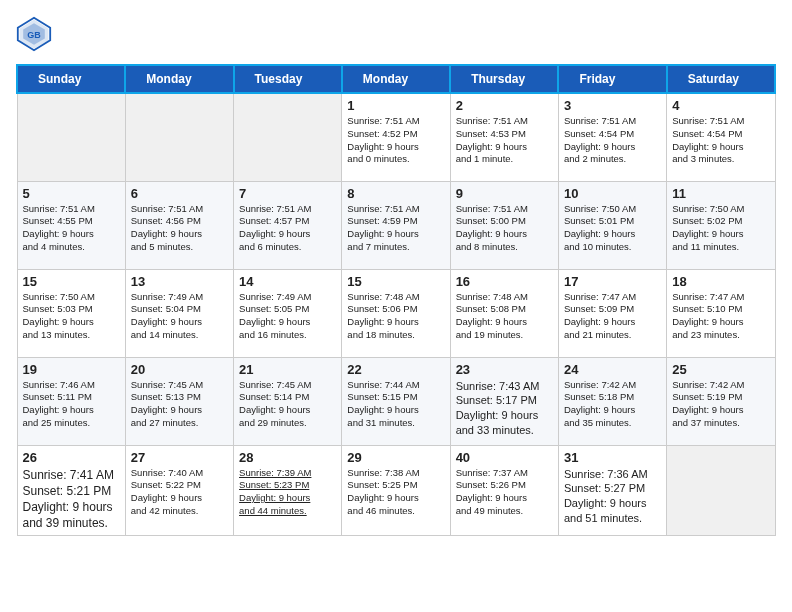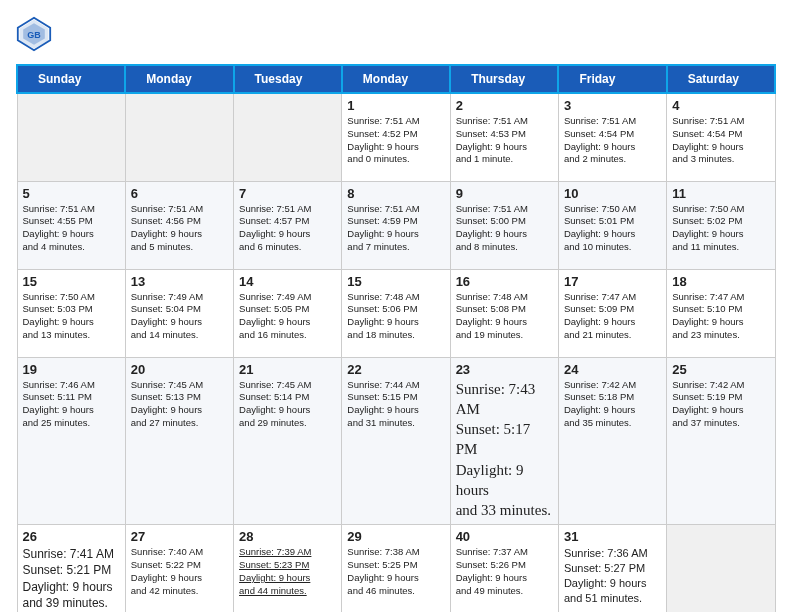--- a/index.html
+++ b/index.html
@@ -275,21 +275,21 @@
         </td>
         <td>
           <span class="day-number">22</span>
           <div style="font-size: 9.5px; line-height: 1.35; white-space: pre-line;">Sunrise: 7:44 AM
 Sunset: 5:15 PM
 Daylight: 9 hours
 and 31 minutes.</div>
         </td>
         <td>
           <span class="day-number">23</span>
-          <div style="font-size: 15px; line-height: 1.35; white-space: pre-line; font-family: Liberation Serif, serif;">Sunrise: 7:43 AM
+          <div style="font-size: 11px; line-height: 1.35; white-space: pre-line;">Sunrise: 7:43 AM
 Sunset: 5:17 PM
 Daylight: 9 hours
 and 33 minutes.</div>
         </td>
         <td>
           <span class="day-number">24</span>
           <div style="font-size: 9.5px; line-height: 1.35; white-space: pre-line;">Sunrise: 7:42 AM
 Sunset: 5:18 PM
 Daylight: 9 hours
 and 35 minutes.</div>

